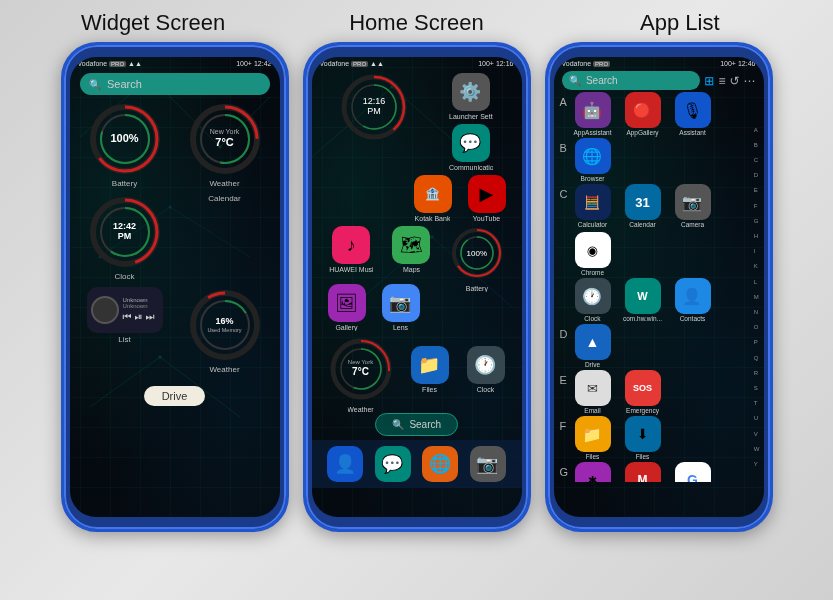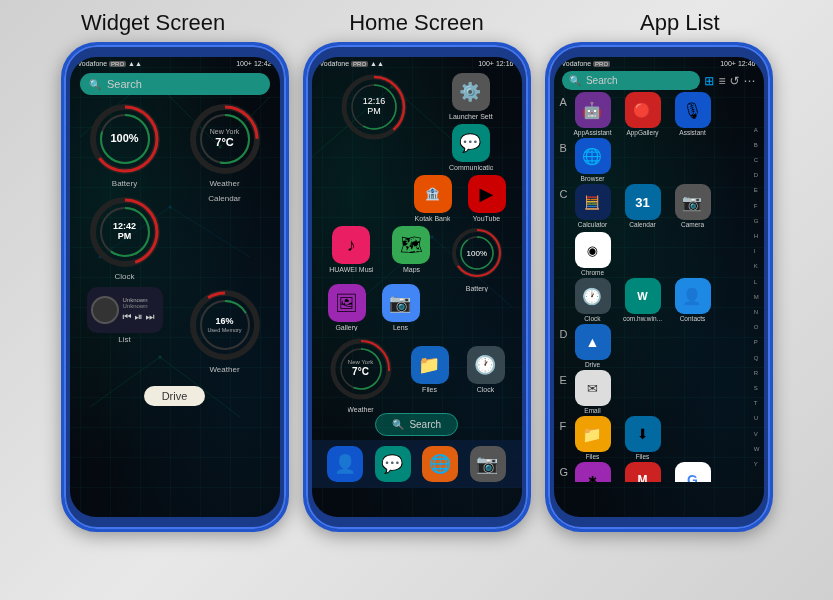--- a/index.html
+++ b/index.html
@@ -754,20 +754,24 @@
             </div>
           </div>
 
           <div class="app-list-section">
             <div class="section-letter">E</div>
             <div class="section-apps">
               <div class="list-app-item">
                 <div class="list-app-icon bg-email" style="font-size:13px;">✉</div>
                 <div class="list-app-label">Email</div>
               </div>
+              <div class="list-app-item">
+                <div class="list-app-icon bg-sos" style="font-size:9px;font-weight:bold;color:#fff;">SOS</div>
+                <div class="list-app-label">Emergency</div>
+              </div>
             </div>
           </div>
 
           <div class="app-list-section">
             <div class="section-letter">F</div>
             <div class="section-apps">
               <div class="list-app-item">
                 <div class="list-app-icon bg-yellow">📁</div>
                 <div class="list-app-label">Files</div>
               </div>

